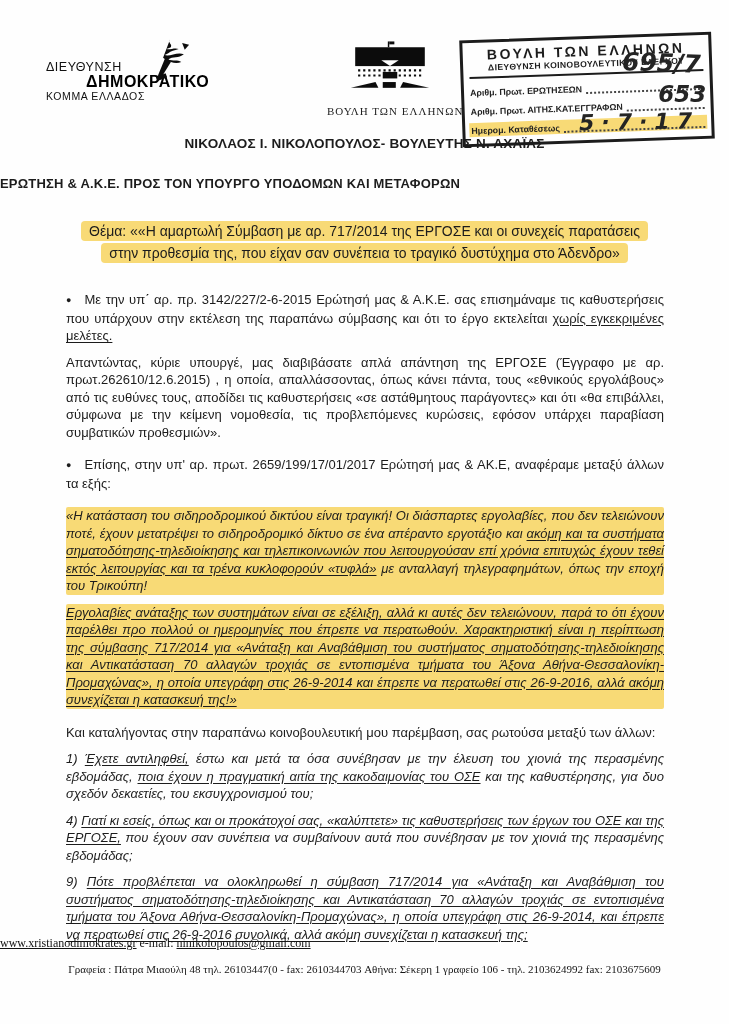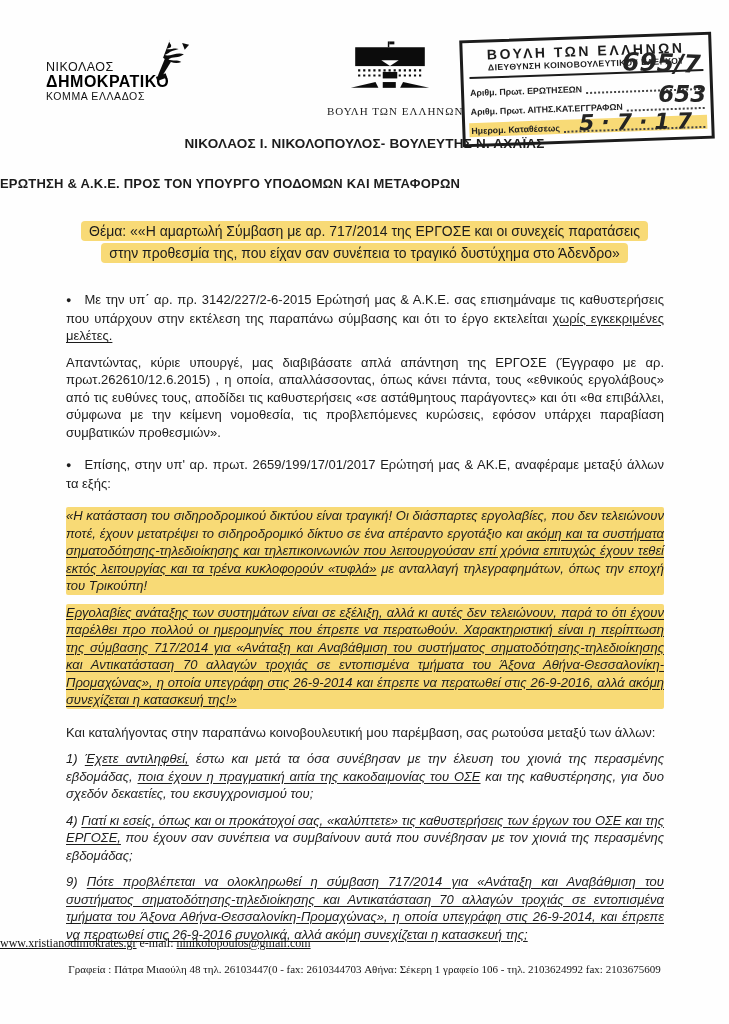--- a/index.html
+++ b/index.html
@@ -4,21 +4,21 @@
 <style>
   html,body{margin:0;padding:0;background:#e8e8e8;}
   .page{
     position:relative;width:729px;height:1024px;margin:0 auto;
     background:#fefefe;color:#1c1c1c;overflow:hidden;
     font-family:"Liberation Sans",sans-serif;
   }
   
   .party{position:absolute;left:46px;top:60px;width:160px;}
   .party-l1{font-size:12.5px;letter-spacing:.5px;color:#111;}
-  .party-l2{font-size:16px;font-weight:bold;letter-spacing:.5px;color:#000;margin-top:-1px;}
+  .party-l2{font-size:16px;font-weight:bold;letter-spacing:.5px;color:#000;margin-top:-1px;margin-left:40px;}
   .party-l3{font-size:10.5px;letter-spacing:.6px;color:#111;margin-top:-1px;}
   .torch{position:absolute;left:98px;top:-24px;width:52px;height:52px;}
   
   .parl{position:absolute;left:327px;top:40px;width:126px;text-align:center;}
   .parl-caption{font-family:"Liberation Serif",serif;font-size:11px;letter-spacing:1px;color:#222;margin-top:3px;white-space:nowrap;}
   
   .stamp{
     position:absolute;left:461px;top:36px;width:252px;
     transform:rotate(-2deg);border:3px solid #1c1c1c;background:transparent;
     padding:4px 6px 7px;box-sizing:border-box;
@@ -60,21 +60,21 @@
 
 <div class="page">
 
   <div class="party">
     <svg class="torch" viewBox="0 0 60 60">
       <path d="M30 4 C27 8 33 9 31 13 L26 15 C30 16 36 13 40 15 C35 17 31 17 28 20 L24 22 C30 24 38 18 46 21 C40 26 33 23 28 27 C33 29 39 27 43 30 C37 33 30 30 26 28 L22 25 Z" fill="#0c0c0c"></path>
       <path d="M25 24 L31 30 L20 48 L16 46 Z" fill="#0c0c0c"></path>
       <rect x="14" y="45" width="12" height="5" fill="#0c0c0c" transform="rotate(-20 20 47)"></rect>
       <path d="M44 8 L52 10 L47 16 Z" fill="#0c0c0c"></path>
     </svg>
-    <div class="party-l1">ΝΙΚΟΛΑΟΣ</div>
+    <div class="party-l1">ΔΙΕΥΘΥΝΣΗ</div>
     <div class="party-l2">ΔΗΜΟΚΡΑΤΙΚΟ</div>
     <div class="party-l3">ΚΟΜΜΑ ΕΛΛΑΔΟΣ</div>
   </div>
 
   <div class="parl">
     <svg width="88" height="58" viewBox="0 0 120 80">
       <rect x="57" y="2" width="2" height="8" fill="#0c0c0c"></rect>
       <rect x="59" y="2" width="7" height="4" fill="#0c0c0c"></rect>
       <rect x="12" y="10" width="96" height="26" fill="#0c0c0c"></rect>
       <polygon points="60,36 48,28 72,28" fill="#fefefe"></polygon>

